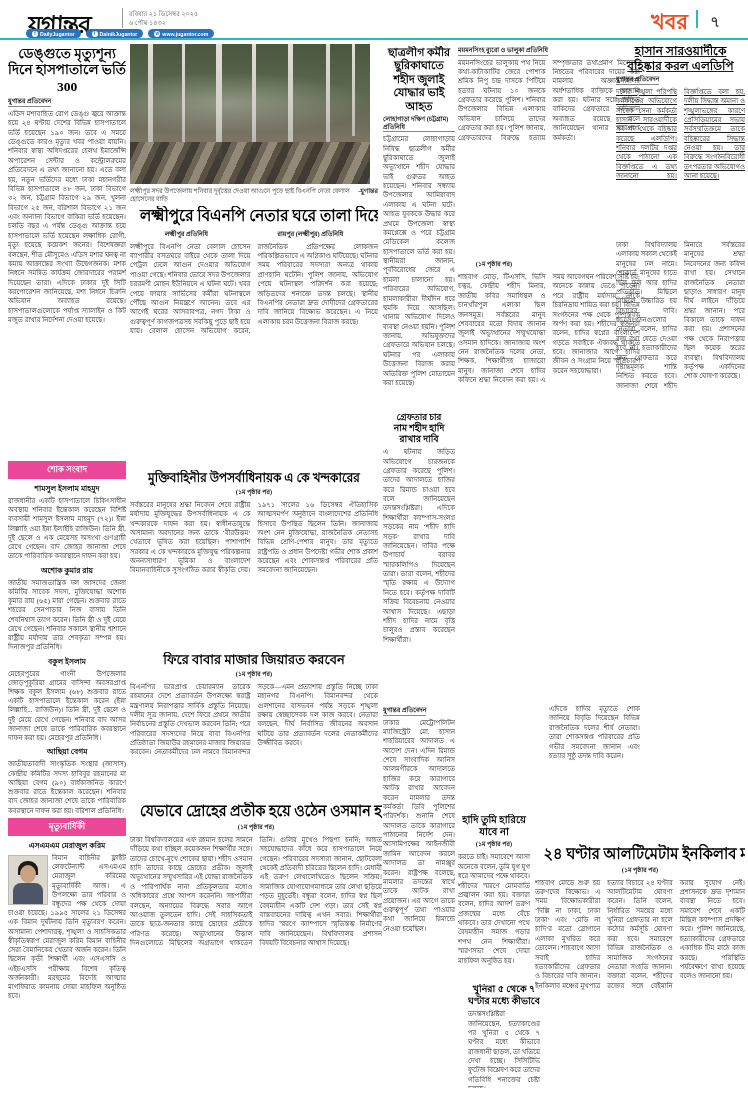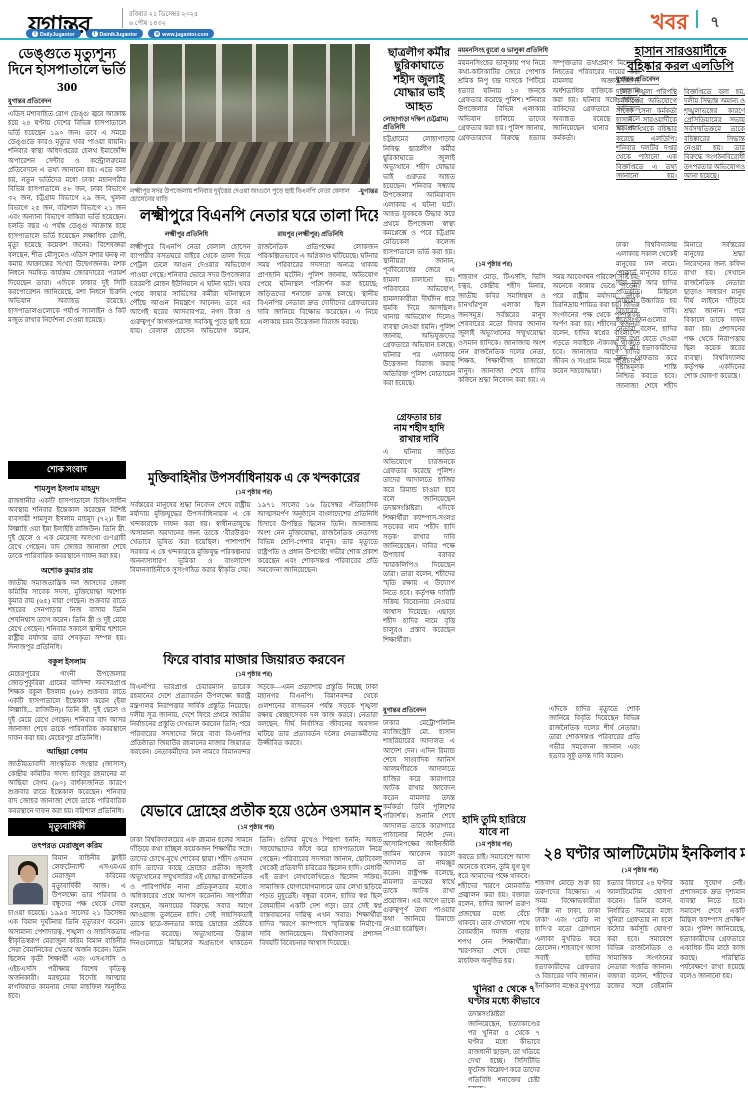--- a/index.html
+++ b/index.html
@@ -42,21 +42,21 @@
   .t5{left:158px;width:5px;height:80%;} .t6{left:196px;width:4px;height:72%;}
   .t7{left:222px;width:3px;height:66%;}
   #debris{position:absolute;left:0;bottom:0;width:100%;height:30%;opacity:.92;
           background:repeating-linear-gradient(115deg,#3c372f 0 8px,#6b6154 8px 14px,#948a7a 14px 22px,#574e42 22px 28px);}
   #smoke{position:absolute;left:0;top:20%;width:100%;height:45%;
          background:radial-gradient(ellipse at 40% 50%,rgba(230,228,218,.35),rgba(230,228,218,0) 70%);}
   #cap{position:absolute;left:130px;top:187px;width:248px;font-size:6.4px;line-height:1.3;color:#333;}
   #cap .credit{float:right;font-weight:bold;color:#222;}
   
   #obit{position:absolute;left:8px;top:458px;width:118px;height:632px;overflow:hidden;}
-  .banner{background:#000000;color:#fff;font-weight:bold;font-size:8.5px;text-align:center;
+  .banner{background:#ec4899;color:#fff;font-weight:bold;font-size:8.5px;text-align:center;
           padding:2px 0;margin:3px 0;}
   .oname{font-size:7.6px;font-weight:bold;text-align:center;margin:3px 0 1px;color:#000;}
   .otext{text-align:justify;font-size:6.8px;line-height:1.36;}
   #portrait{float:left;width:38px;height:48px;margin:2px 4px 2px 0;position:relative;
             background:#dcd8ce;border:1px solid #bbb;overflow:hidden;}
   #portrait .hair{position:absolute;left:9px;top:5px;width:20px;height:14px;border-radius:9px 9px 0 0;background:#1e1a16;}
   #portrait .face{position:absolute;left:11px;top:9px;width:16px;height:18px;border-radius:50%;background:#c9a183;}
   #portrait .shirt{position:absolute;left:4px;top:27px;width:30px;height:21px;border-radius:8px 8px 0 0;background:#4c5668;}
 </style>
 </head>
@@ -99,21 +99,21 @@
     <div class="banner">শোক সংবাদ</div>
     <div class="oname">শামসুল ইসলাম মাহমুদ</div>
     <div class="otext">রাজধানীর একটি হাসপাতালে চিকিৎসাধীন অবস্থায় শনিবার ইন্তেকাল করেছেন বিশিষ্ট ব্যবসায়ী শামসুল ইসলাম মাহমুদ (৭২)। ইন্না লিল্লাহি ওয়া ইন্না ইলাইহি রাজিউন। তিনি স্ত্রী, দুই ছেলে ও এক মেয়েসহ অসংখ্য গুণগ্রাহী রেখে গেছেন। বাদ জোহর জানাজা শেষে তাকে পারিবারিক কবরস্থানে দাফন করা হয়।</div>
     <div class="oname">অশোক কুমার রায়</div>
     <div class="otext">জাতীয় সমাজতান্ত্রিক দল জাসদের জেলা কমিটির সাবেক সদস্য, মুক্তিযোদ্ধা অশোক কুমার রায় (৬৫) মারা গেছেন। শুক্রবার রাতে শহরের সেনপাড়ার নিজ বাসায় তিনি শেষনিশ্বাস ত্যাগ করেন। তিনি স্ত্রী ও দুই মেয়ে রেখে গেছেন। শনিবার সকালে স্থানীয় শ্মশানে রাষ্ট্রীয় মর্যাদায় তার শেষকৃত্য সম্পন্ন হয়। দিনাজপুর প্রতিনিধি।</div>
     <div class="oname">বকুল ইসলাম</div>
     <div class="otext">মেহেরপুরের গাংনী উপজেলার জোড়পুকুরিয়া গ্রামের বাসিন্দা অবসরপ্রাপ্ত শিক্ষক বকুল ইসলাম (৬৮) শুক্রবার রাতে একটি হাসপাতালে ইন্তেকাল করেন (ইন্না লিল্লাহি... রাজিউন)। তিনি স্ত্রী, দুই ছেলে ও দুই মেয়ে রেখে গেছেন। শনিবার বাদ আসর জানাজা শেষে তাকে পারিবারিক কবরস্থানে দাফন করা হয়। মেহেরপুর প্রতিনিধি।</div>
     <div class="oname">আছিয়া বেগম</div>
     <div class="otext">জাতীয়তাবাদী সাংস্কৃতিক সংস্থার (জাসাস) কেন্দ্রীয় কমিটির সদস্য হাবিবুর রহমানের মা আছিয়া বেগম (৯০) বার্ধক্যজনিত কারণে শুক্রবার রাতে ইন্তেকাল করেছেন। শনিবার বাদ জোহর জানাজা শেষে তাকে পারিবারিক কবরস্থানে দাফন করা হয়। বরিশাল প্রতিনিধি।</div>
     <div class="banner">মৃত্যুবার্ষিকী</div>
-    <div class="oname">তৎপরত মেরাজুল করিম</div>
+    <div class="oname">এসএমএম মেরাজুল করিম</div>
     <div>
       <div id="portrait">
         <div class="hair"></div>
         <div class="face"></div>
         <div class="shirt"></div>
       </div>
       <div class="otext">বিমান বাহিনীর ফ্লাইট লেফটেন্যান্ট এসএমএম মেরাজুল করিমের মৃত্যুবার্ষিকী আজ। এ উপলক্ষ্যে তার পরিবার ও বন্ধুদের পক্ষ থেকে দোয়া চাওয়া হয়েছে। ১৯৯৫ সালের ২১ ডিসেম্বর এক বিমান দুর্ঘটনায় তিনি মৃত্যুবরণ করেন। অসামান্য পেশাদারত্ব, শৃঙ্খলা ও সাহসিকতার স্বীকৃতিস্বরূপ মেরাজুল করিম বিমান বাহিনীর সেরা বৈমানিকের খেতাব অর্জন করেন। তিনি ছিলেন কৃতী শিক্ষার্থী এবং এসএসসি ও এইচএসসি পরীক্ষায় বিশেষ কৃতিত্ব অর্জনকারী। মরহুমের বিদেহি আত্মার মাগফিরাত কামনায় দোয়া মাহফিল অনুষ্ঠিত হবে।</div>
     </div>
   </div>
 

